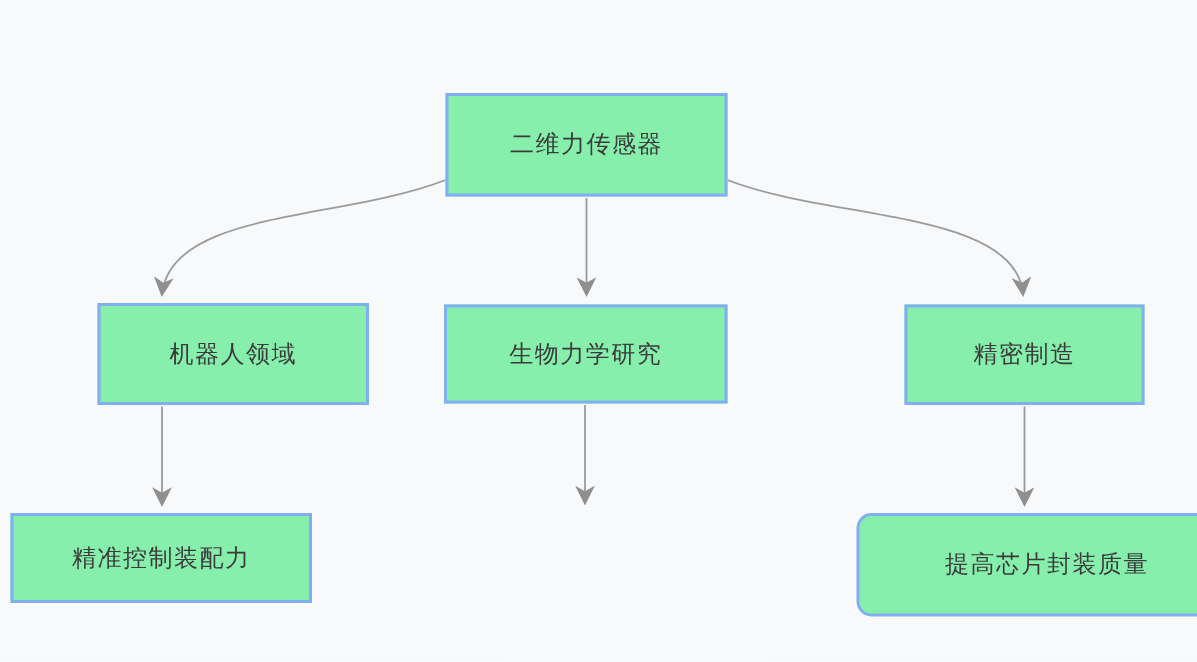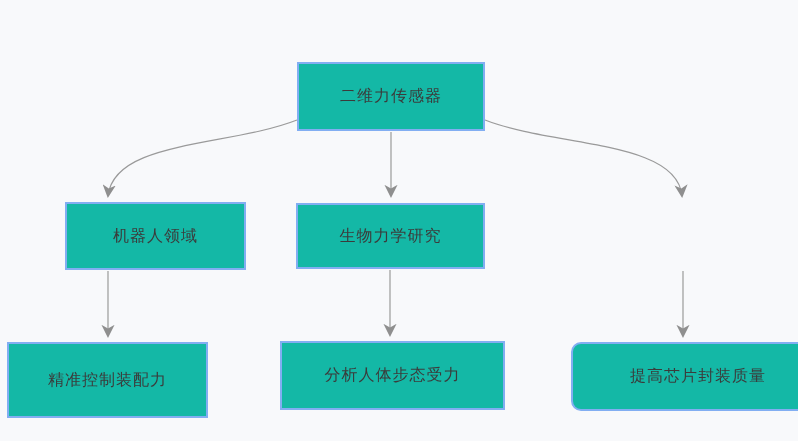--- a/index.html
+++ b/index.html
@@ -22,35 +22,35 @@
     height: 441px;
   }
   .edge {
     fill: none;
     stroke: #9a9a9a;
     stroke-width: 1.2;
   }
   .node {
     position: absolute;
     box-sizing: border-box;
-    background: #14b8a6;
+    background: #86efac;
     border: 2px solid #82aef2;
     display: flex;
     align-items: center;
     justify-content: center;
     font-size: 16px;
     color: #3b3b3b;
     letter-spacing: 1px;
     text-align: center;
   }
   .node-root      { left: 297px; top:  62px; width: 188px; height: 69px; }
   .node-robotics  { left:  21px; top: 202px; width: 181px; height: 68px; margin-left: 44px; }
   .node-biomech   { left: 296px; top: 203px; width: 189px; height: 66px; align-items: center; }
   .node-precision { left: 603px; top: 203px; width: 160px; height: 67px; }
-  .node-assembly  { left:   7px; top: 342px; width: 201px; height: 76px; }
+  .node-assembly  { left:   7px; top: 342px; width: 201px; height: 60px; }
   .node-gait      { left: 280px; top: 341px; width: 225px; height: 69px; }
   .node-chip      { left: 571px; top: 342px; width: 254px; height: 69px; border-radius: 10px; }
 </style>
 </head>
 <body>
 
 <div class="canvas">
 
   <svg class="edges-layer" width="798" height="441" viewBox="0 0 798 441" xmlns="http://www.w3.org/2000/svg">
     <defs>
@@ -71,26 +71,26 @@
   </div>
 
   <div class="node node-robotics">
     <span>机器人领域</span>
   </div>
 
   <div class="node node-biomech">
     <span>生物力学研究</span>
   </div>
 
+  <div class="node node-precision">
+    <span>精密制造</span>
+  </div>
 
   <div class="node node-assembly">
     <span>精准控制装配力</span>
   </div>
 
-  <div class="node node-gait">
-    <span>分析人体步态受力</span>
-  </div>
 
   <div class="node node-chip">
     <span>提高芯片封装质量</span>
   </div>
 
 </div>
 
 </body></html>

